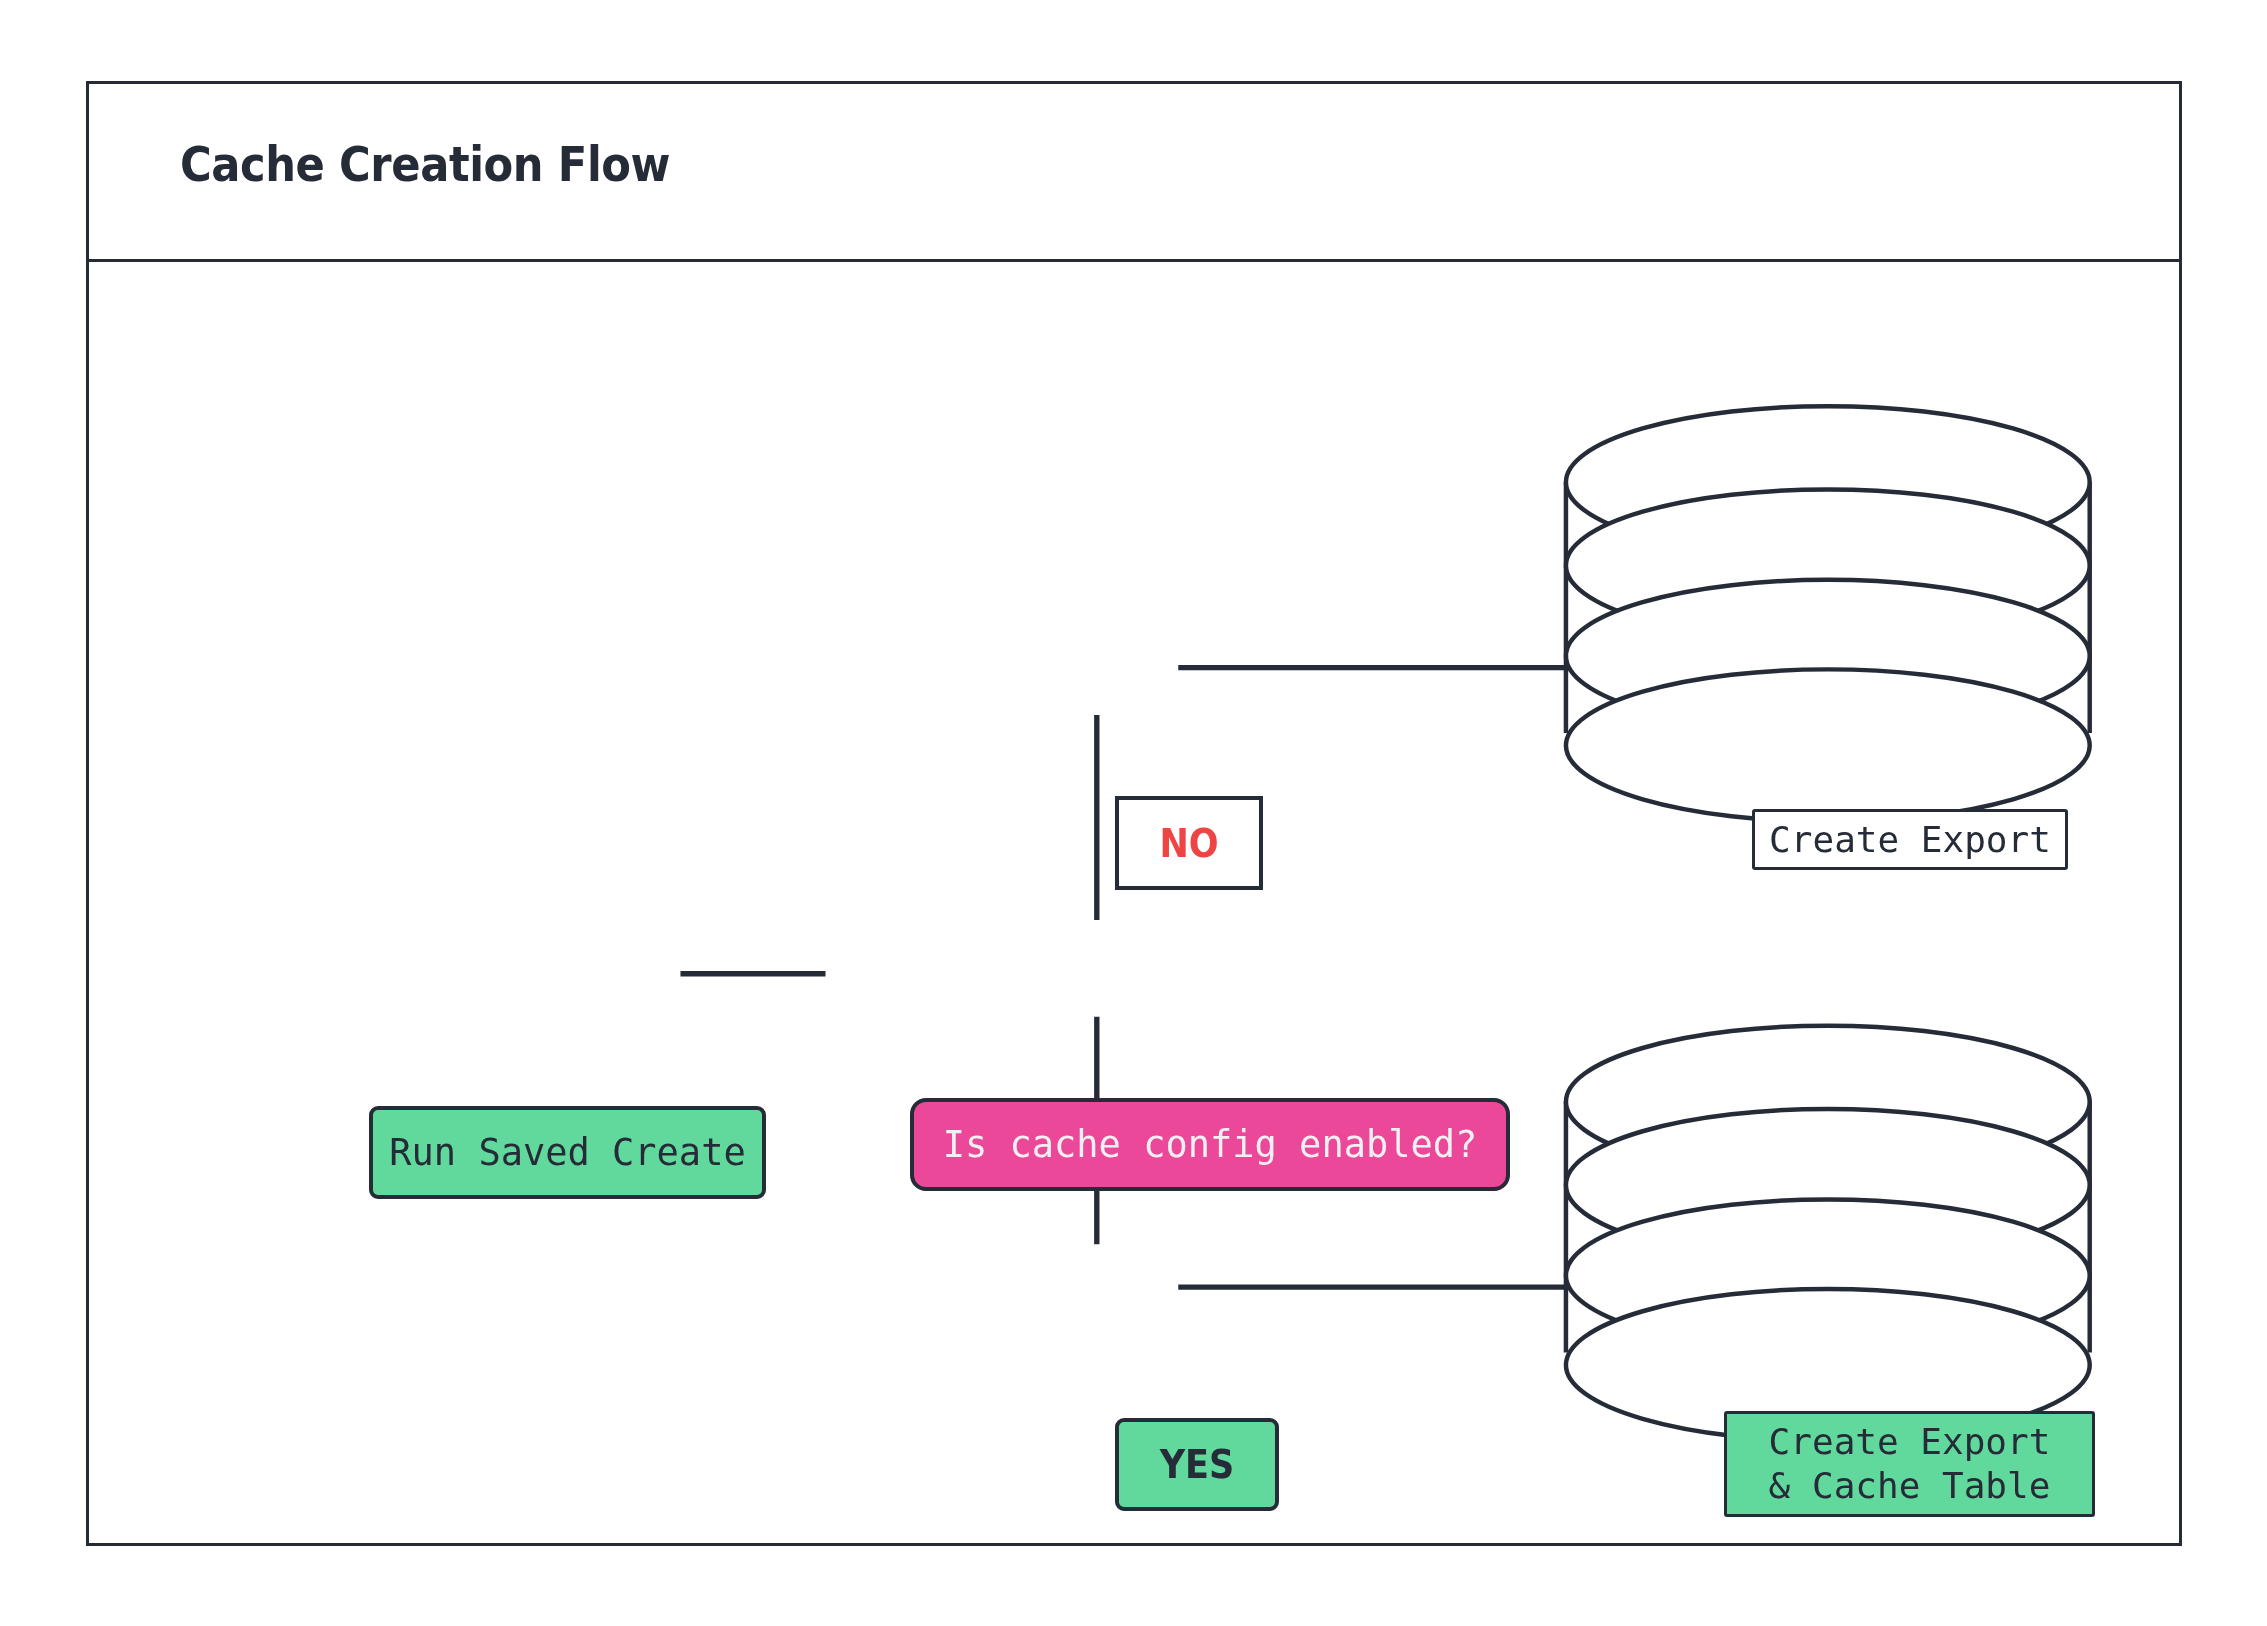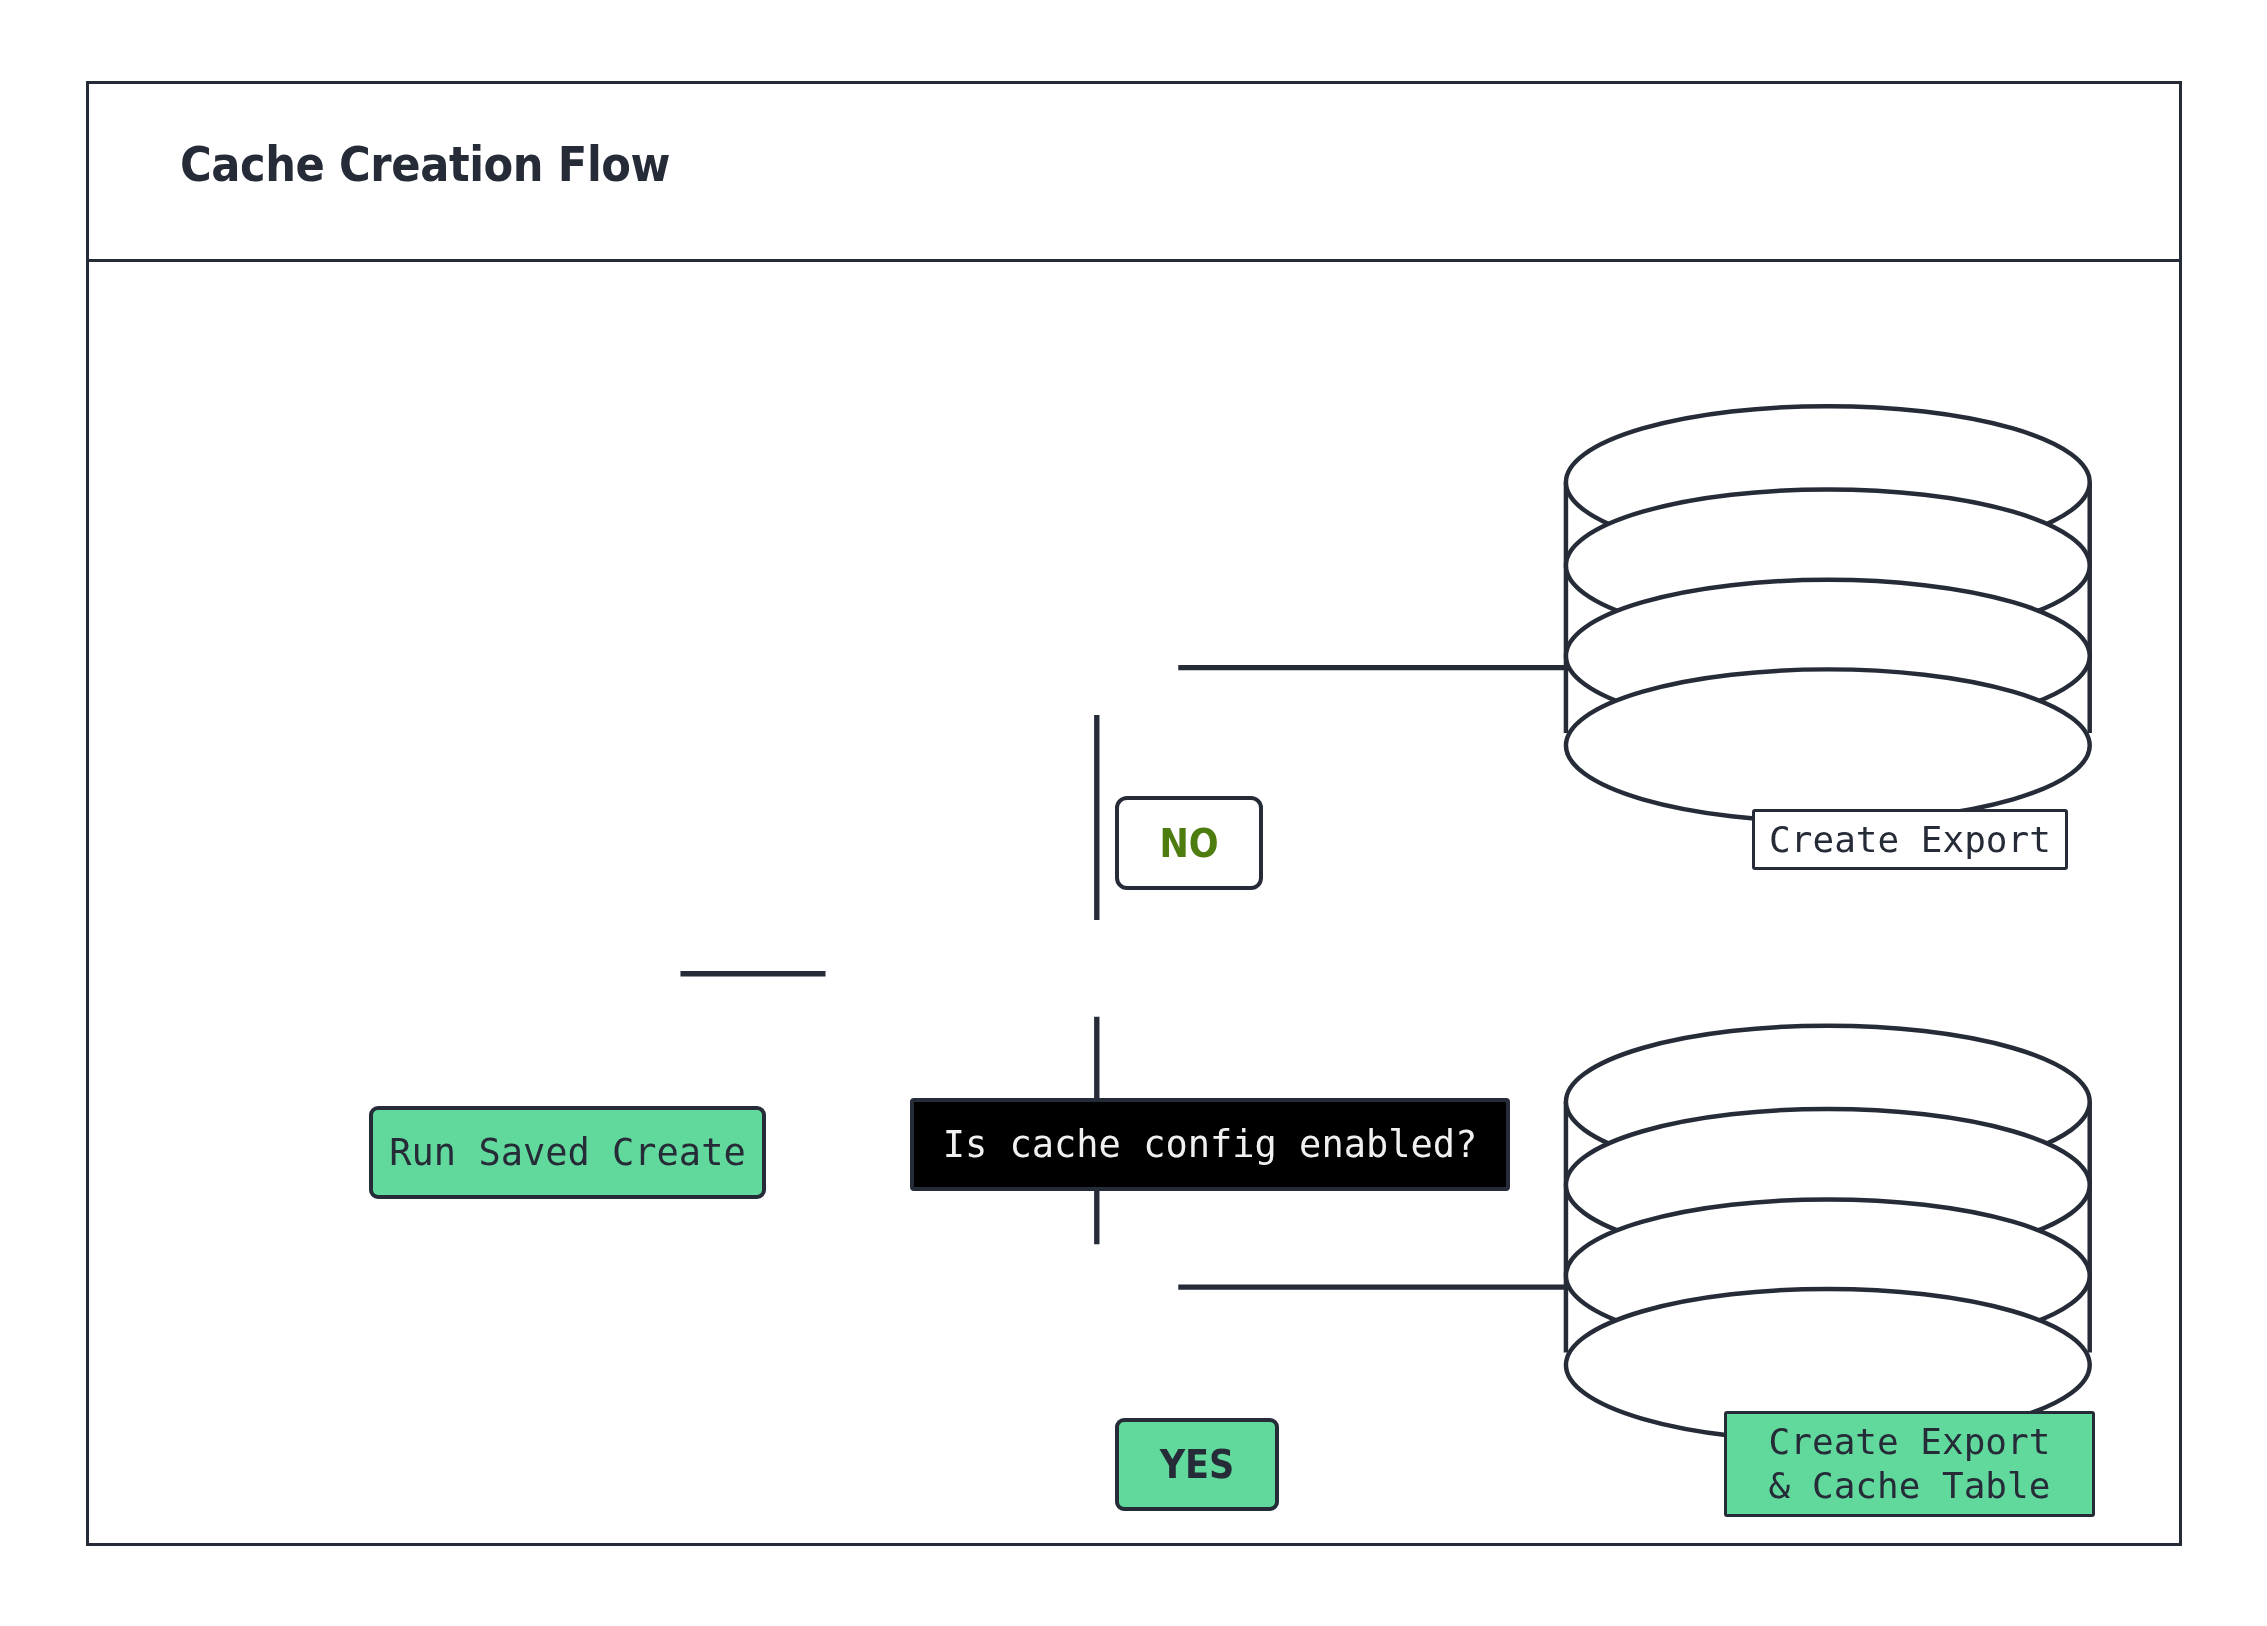--- a/index.html
+++ b/index.html
@@ -76,27 +76,27 @@
   }
   .node-green {
     background: #61d99c;
     border: 4.5px solid #262b38;
     border-radius: 9px;
     color: #262b38;
   }
   .node-white {
     background: #ffffff;
     border: 4.5px solid #262b38;
-    border-radius: 12px;
-    color: #4d7c0f;
+    border-radius: 0;
+    color: #ef4444;
   }
   .node-dark {
-    background: #000000;
+    background: #ec4899;
     border: 4.5px solid #262b38;
-    border-radius: 4px;
+    border-radius: 16px;
     color: #f0f0f2;
   }
   .label-plain {
     font-family: "DejaVu Sans Condensed", "Liberation Sans Narrow", "Liberation Sans", sans-serif;
     font-weight: bold;
     font-size: 39px;
   }
   #node-run-saved-query {
     left: 280px;
     top: 844px;

